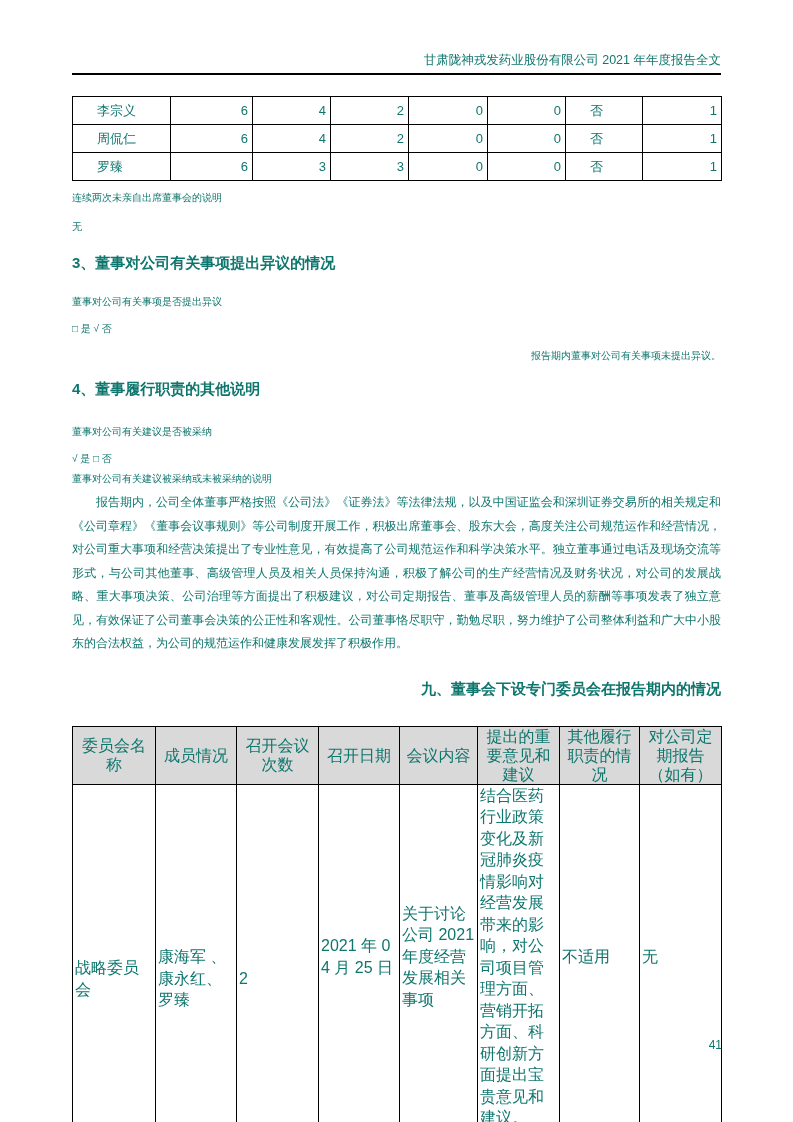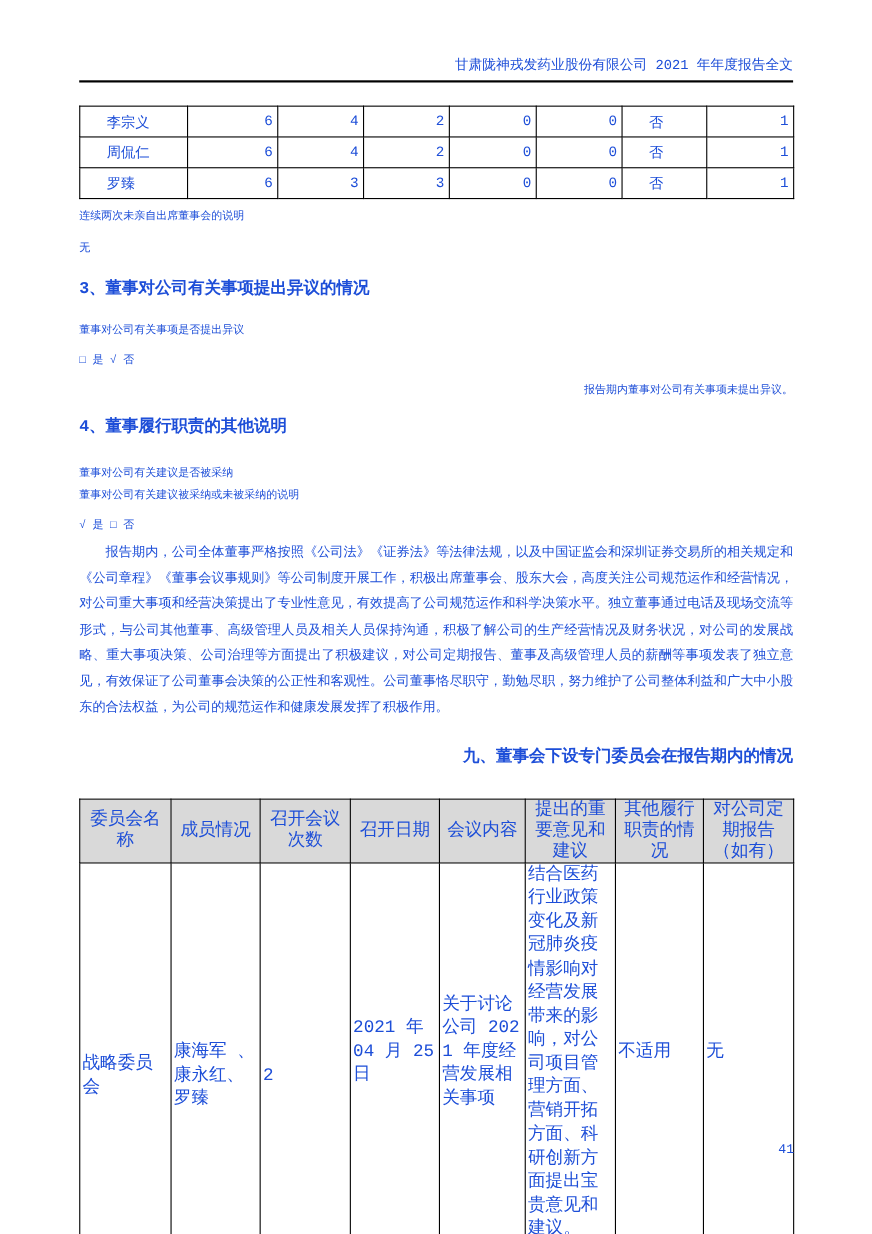--- a/index.html
+++ b/index.html
@@ -1,22 +1,22 @@
 <!DOCTYPE html>
 <html><head>
 <meta charset="utf-8">
 <style>
   html, body { margin: 0; padding: 0; background: #888; }
   .page {
     width: 793px; height: 1122px;
     background: #ffffff;
     position: relative;
     margin: 0 auto;
-    font-family: Liberation Mono, monospace;
-    color: #1d4ed8;
+    font-family: Liberation Sans, sans-serif;
+    color: #0f766e;
     overflow: hidden;
   }
   .content {
     position: absolute;
     left: 72px; top: 0;
     width: 649px;
   }
 
   
   .doc-header {
@@ -150,22 +150,22 @@
     <div class="line note-label">连续两次未亲自出席董事会的说明</div>
     <div class="line note-value">无</div>
 
     <div class="h-sub h3">3、董事对公司有关事项提出异议的情况</div>
     <div class="line q1">董事对公司有关事项是否提出异议</div>
     <div class="line check">□ 是 √ 否</div>
     <div class="line stmt">报告期内董事对公司有关事项未提出异议。</div>
 
     <div class="h-sub h4">4、董事履行职责的其他说明</div>
     <div class="line q2">董事对公司有关建议是否被采纳</div>
+    <div class="line check">√ 是 □ 否</div>
     <div class="line adopt-label">董事对公司有关建议被采纳或未被采纳的说明</div>
-    <div class="line check">√ 是 □ 否</div>
     <div class="para">报告期内，公司全体董事严格按照《公司法》《证券法》等法律法规，以及中国证监会和深圳证券交易所的相关规定和《公司章程》《董事会议事规则》等公司制度开展工作，积极出席董事会、股东大会，高度关注公司规范运作和经营情况，对公司重大事项和经营决策提出了专业性意见，有效提高了公司规范运作和科学决策水平。独立董事通过电话及现场交流等形式，与公司其他董事、高级管理人员及相关人员保持沟通，积极了解公司的生产经营情况及财务状况，对公司的发展战略、重大事项决策、公司治理等方面提出了积极建议，对公司定期报告、董事及高级管理人员的薪酬等事项发表了独立意见，有效保证了公司董事会决策的公正性和客观性。公司董事恪尽职守，勤勉尽职，努力维护了公司整体利益和广大中小股东的合法权益，为公司的规范运作和健康发展发挥了积极作用。</div>
 
     <div class="h-sub h9">九、董事会下设专门委员会在报告期内的情况</div>
 
     <table class="tbl committee">
       <colgroup>
         <col style="width:83px">
           <col style="width:81px">
           <col style="width:82px">
           <col style="width:81px">

